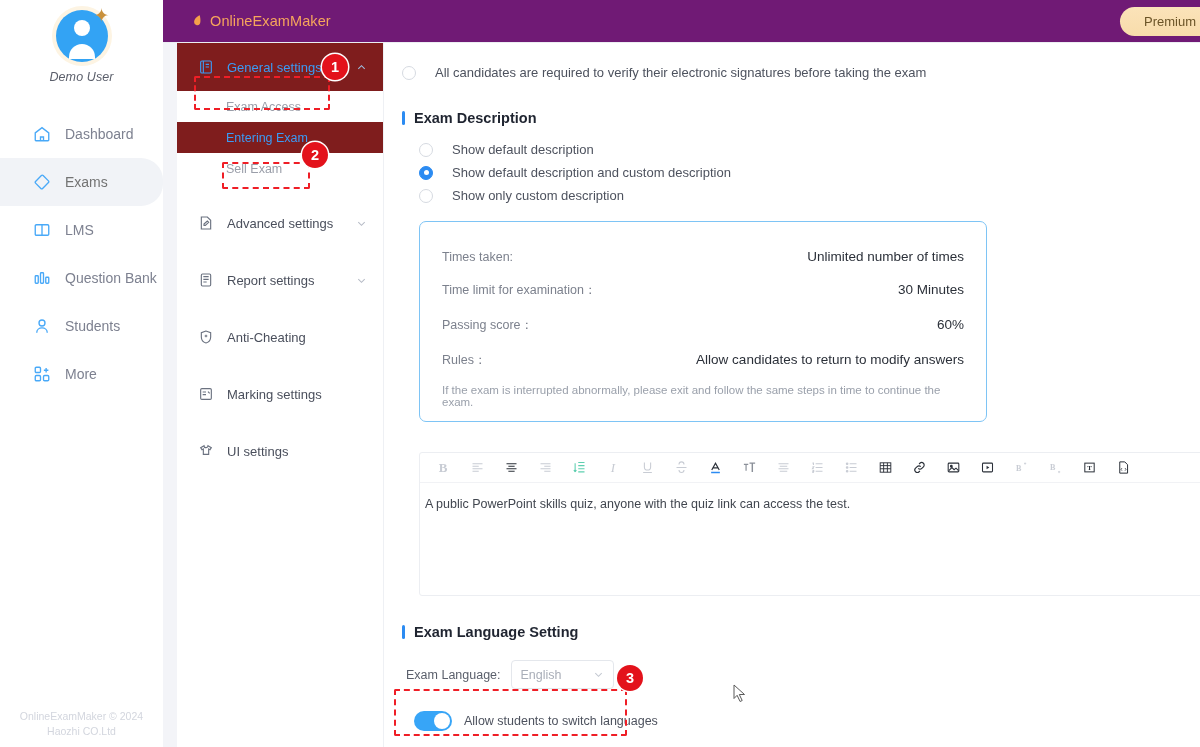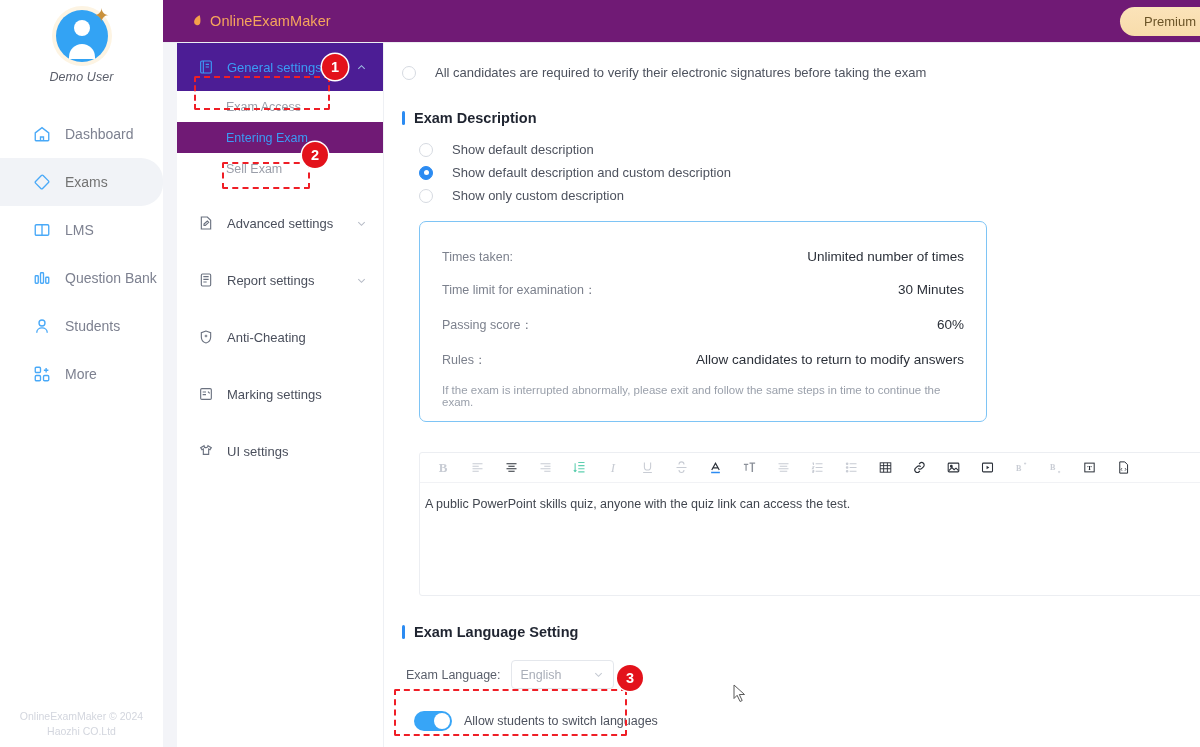--- a/index.html
+++ b/index.html
@@ -67,31 +67,31 @@
     position: absolute; left: 177px; top: 43px; width: 207px; height: 704px;
     background: #ffffff; border-right: 1px solid #eef0f4;
   }
   .grp {
     position: relative; height: 48px; display: flex; align-items: center;
     padding: 0 16px 0 21px; cursor: pointer;
   }
   .grp .gic { width: 16px; height: 16px; flex: 0 0 16px; color: #6b7280; }
   .grp .glb { font-size: 13px; color: #4a4f5c; margin-left: 13px; white-space: nowrap; }
   .grp .chev { margin-left: auto; width: 11px; height: 11px; color: #b6bbc6; }
-  .grp.open { background: #4c1d95; }
+  .grp.open { background: #7f1d1d; }
   .grp.open .gic { color: #3b9bf5; }
   .grp.open .glb { color: #3b9bf5; }
   .grp.open .chev { color: #9dbfe0; }
 
   .sub-items { background: #fff; }
   .sub-item {
     position: relative; height: 31px; display: flex; align-items: center;
     padding-left: 49px; font-size: 12.5px; color: #9a9ea9; cursor: pointer;
   }
-  .sub-item.sel { color: #3b9bf5; background: #701a75; }
+  .sub-item.sel { color: #3b9bf5; background: #7f1d1d; }
 
   
   .topbar {
     position: absolute; left: 163px; top: 0; width: 1037px; height: 43px;
     background: #701a75; border-bottom: 1px solid #eceef3;
     display: flex; align-items: center;
   }
   .logo-wrap { display: flex; align-items: center; gap: 4px; margin-left: 28px; }
   .logo-mark { width: 15px; height: 17px; color: #f5a04a; }
   .logo-text { font-size: 14.5px; color: #f6a55c; letter-spacing: .1px; }

